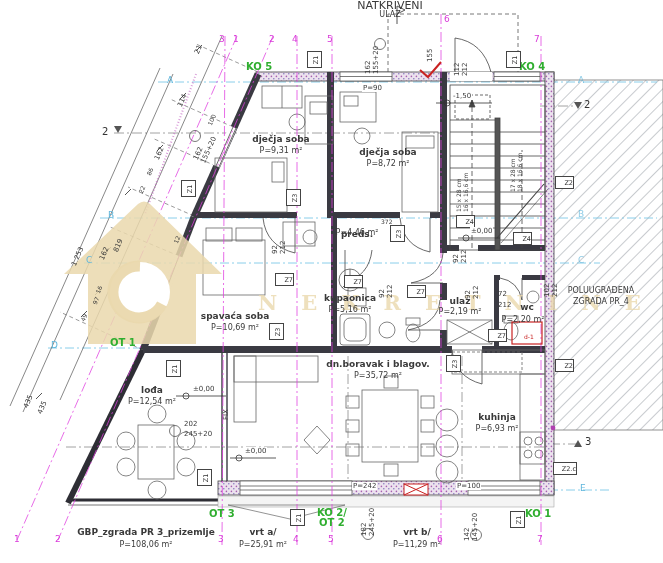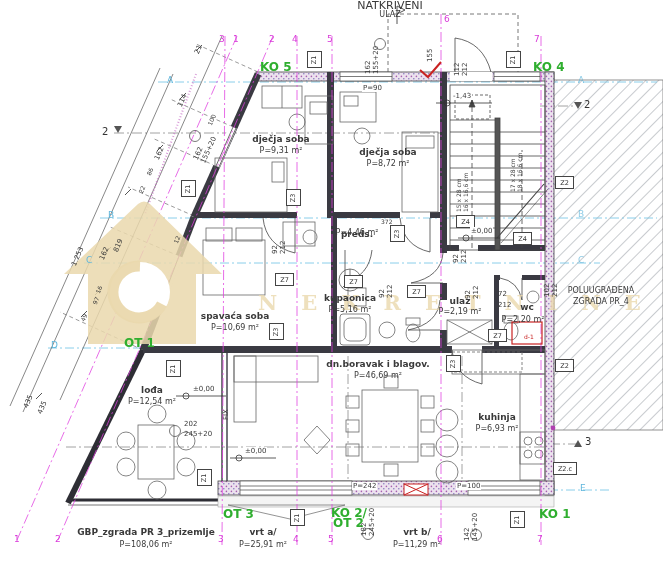--- a/index.html
+++ b/index.html
@@ -8,26 +8,26 @@
   svg{position:absolute;left:0;top:0;}
   .lbl{position:absolute;color:#3a3a3a;white-space:pre;line-height:1.15;}
   .rn{font-weight:bold;font-size:9px;transform:translateX(-50%);}
   .ra{font-size:8px;transform:translateX(-50%);}
   .dim{font-size:7px;}
   .dim6{font-size:6px;}
   .rot{transform:rotate(-90deg);transform-origin:left top;}
   .slant{transform:rotate(-66deg);transform-origin:left top;}
   .ax{font-size:9px;color:#d93ad9;}
   .axl{font-size:9px;color:#5fb6dc;}
-  .grn{font-size:12px;color:#2fae2f;font-weight:bold;margin-left:14px;}
+  .grn{font-size:10px;color:#2fae2f;font-weight:bold;}
   .sec{font-size:10px;color:#333;}
   .red{color:#c92222;}
   .wh{background:#fff;padding:0 1px;}
   .mk,.mkh{position:absolute;border:1px solid #444;background:#fff;color:#333;
-       display:flex;align-items:center;justify-content:center;}
+       display:flex;align-items:center;justify-content:flex-end;}
   .mk{width:13px;height:15px;font-size:6.5px;}
   .mk>span{transform:rotate(-90deg);}
   .mkh{width:17px;height:11px;font-size:6.5px;}
   .wm{position:absolute;left:0;top:0;width:663px;height:563px;pointer-events:none;}
   .wm1{position:absolute;left:226px;top:240px;font-size:42px;font-weight:bold;
        letter-spacing:9px;color:rgba(234,216,173,0.88);font-family:"DejaVu Serif",serif;}
   .wm2{position:absolute;left:258px;top:290px;font-size:21px;font-weight:bold;
        letter-spacing:24px;color:rgba(234,216,173,0.8);font-family:"DejaVu Serif",serif;}
 </style>
 </head>
@@ -330,21 +330,21 @@
 <div class="lbl ra" style="left:235px;top:323px">P=10,69 m²</div>
 <div class="lbl rn" style="left:350px;top:293px">kupaonica</div>
 <div class="lbl ra" style="left:350px;top:305px">P=5,16 m²</div>
 <div class="lbl rn" style="left:460px;top:296px">ulaz</div>
 <div class="lbl ra" style="left:460px;top:307px">P=2,19 m²</div>
 <div class="lbl rn" style="left:527px;top:302px">wc</div>
 <div class="lbl ra" style="left:523px;top:315px">P=2,20 m²</div>
 <div class="lbl rn" style="left:152px;top:385px">lođa</div>
 <div class="lbl ra" style="left:152px;top:397px">P=12,54 m²</div>
 <div class="lbl rn" style="left:378px;top:359px">dn.boravak i blagov.</div>
-<div class="lbl ra" style="left:378px;top:371px">P=46,69 m²</div>
+<div class="lbl ra" style="left:378px;top:371px">P=35,72 m²</div>
 <div class="lbl rn" style="left:497px;top:412px">kuhinja</div>
 <div class="lbl ra" style="left:497px;top:424px">P=6,93 m²</div>
 
 <div class="lbl" style="left:390px;top:0px;font-size:11px;transform:translateX(-50%)">NATKRIVENI</div>
 <div class="lbl" style="left:390px;top:10px;font-size:8px;transform:translateX(-50%)">ULAZ</div>
 <div class="lbl" style="left:601px;top:286px;font-size:8px;transform:translateX(-50%)">POLUUGRAĐENA</div>
 <div class="lbl" style="left:601px;top:297px;font-size:8px;transform:translateX(-50%)">ZGRADA PR_4</div>
 <div class="lbl rn" style="left:146px;top:527px">GBP_zgrada PR 3_prizemlje</div>
 <div class="lbl ra" style="left:146px;top:540px">P=108,06 m²</div>
 <div class="lbl rn" style="left:263px;top:527px">vrt a/</div>
@@ -441,21 +441,21 @@
       <span>Z7</span>
     </div>
 <div class="mkh" style="left:407px;top:285px">
       <span>Z7</span>
     </div>
 <div class="mkh" style="left:488px;top:329px">
       <span>Z7</span>
     </div>
 <div class="lbl dim6 red" style="left:524px;top:334px">d-1</div>
 
-<div class="lbl dim wh" style="left:452px;top:92px">-1,43</div>
+<div class="lbl dim wh" style="left:452px;top:92px">-1,50</div>
 <div class="lbl dim wh" style="left:470px;top:227px">±0,00</div>
 <div class="lbl dim wh" style="left:192px;top:385px">±0,00</div>
 <div class="lbl dim wh" style="left:244px;top:447px">±0,00</div>
 
 <div class="lbl sec" style="left:102px;top:126px">2</div>
 <div class="lbl sec" style="left:584px;top:99px">2</div>
 <div class="lbl sec" style="left:585px;top:436px">3</div>
 
 <div class="lbl dim wh" style="left:362px;top:84px">P=90</div>
 <div class="lbl dim wh" style="left:352px;top:482px">P=242</div>

